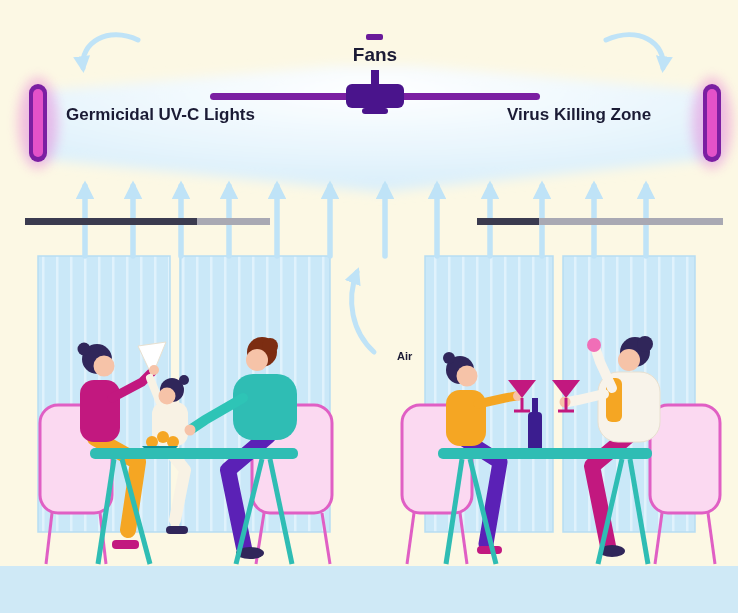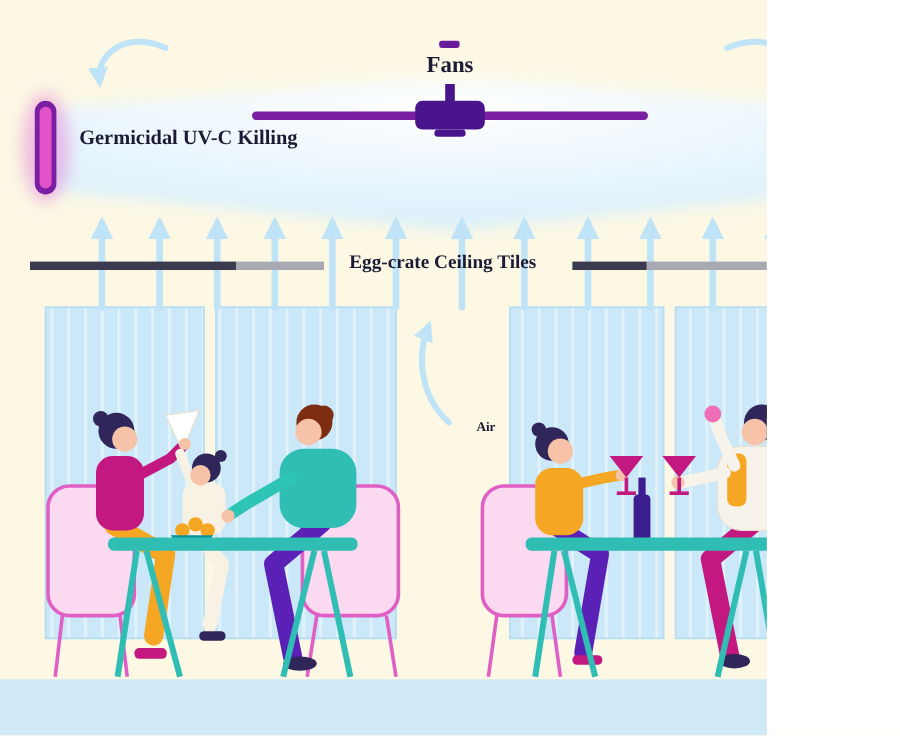--- a/index.html
+++ b/index.html
@@ -1,21 +1,21 @@
 <!DOCTYPE html>
 <html><head>
 <meta charset="utf-8">
 <style>
   html,body{margin:0;padding:0;}
   .canvas{
     position:relative;
-    width:639px;height:613px;
+    width:738px;height:613px;
     background:#FCF8E4;
     overflow:hidden;
-    font-family:Liberation Serif, serif;
+    font-family:Liberation Sans, sans-serif;
   }
   .canvas svg{position:absolute;left:0;top:0;}
   .label{
     position:absolute;
     font-weight:700;
     color:#1B1B35;
     white-space:nowrap;
     user-select:none;
   }
   .label-fans{left:375px;top:44px;transform:translateX(-50%);font-size:19px;}
@@ -228,17 +228,17 @@
         <g>
           <rect x="532" y="398" width="6" height="18" fill="#3B1D8F"></rect>
           <rect x="528" y="412" width="14" height="40" rx="4" fill="#3B1D8F"></rect>
         </g>
         <rect x="438" y="448" width="214" height="11" rx="5" fill="#2FBDB4"></rect>
       </g>
     </g>
   </svg>
 
   <div class="label label-fans">Fans</div>
-  <div class="label label-uvc">Germicidal UV-C Killing</div>
-  <div class="label label-tiles">Egg-crate Ceiling Tiles</div>
+  <div class="label label-uvc">Germicidal UV-C Lights</div>
+  <div class="label label-virus">Virus Killing Zone</div>
   <div class="label label-air">Air</div>
 
 </div>
 
 </body></html>

